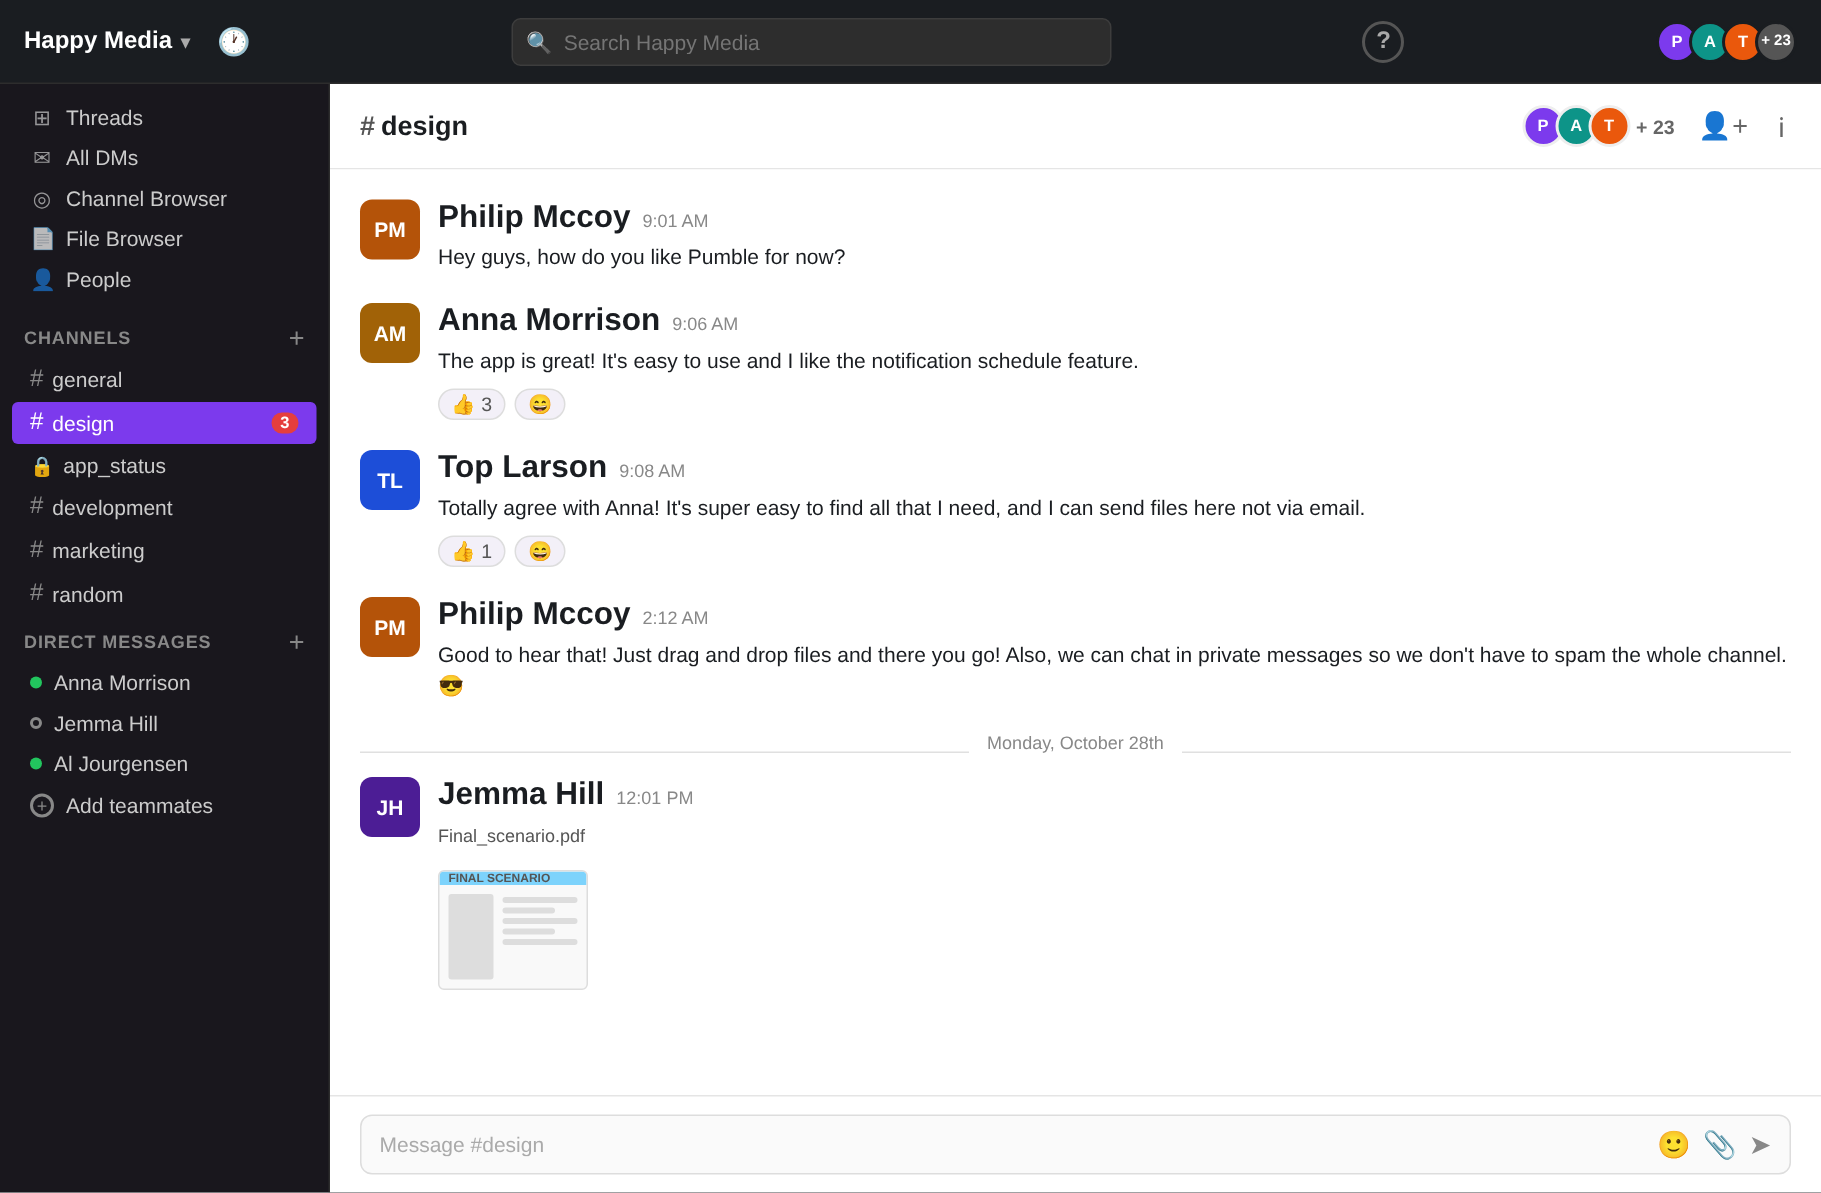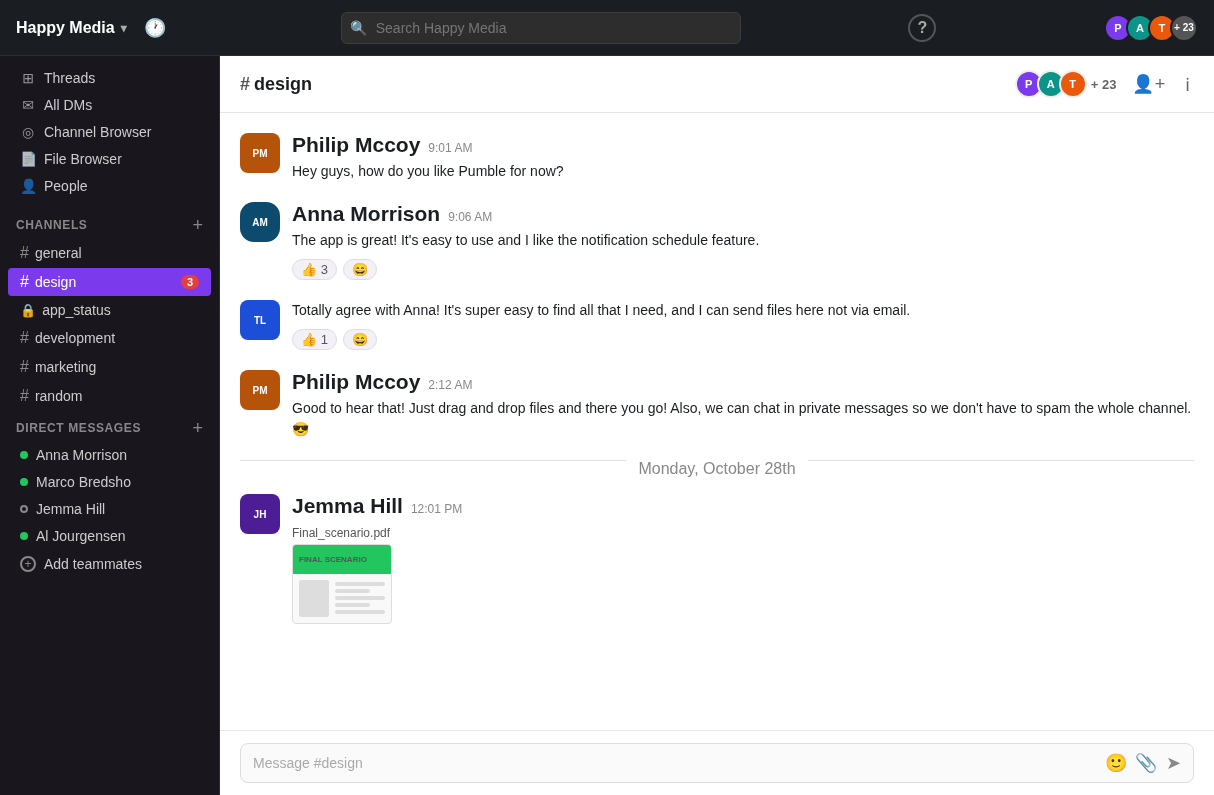--- a/index.html
+++ b/index.html
@@ -58,42 +58,42 @@
     .channel-title { font-size: 18px; font-weight: 700; color: #1a1d21; display: flex; align-items: center; gap: 4px; }
     .channel-title .hash-large { color: #555; }
     .channel-header-right { margin-left: auto; display: flex; align-items: center; gap: 12px; }
     .member-avatars { display: flex; align-items: center; }
     .member-count { color: #666; font-size: 13px; font-weight: 600; margin-left: 4px; }
     .icon-btn { background: none; border: none; cursor: pointer; color: #666; font-size: 18px; padding: 4px; border-radius: 4px; }
 
     
     .messages-area { flex: 1; overflow-y: auto; padding: 20px; background: #fff; }
     .message { display: flex; gap: 12px; margin-bottom: 20px; }
-    .msg-avatar { width: 40px; height: 40px; border-radius: 8px; flex-shrink: 0; background: #888; display: flex; align-items: center; justify-content: center; color: #fff; font-size: 10px; font-weight: 600; overflow: hidden; }
+    .msg-avatar { width: 40px; height: 40px; border-radius: 8px; flex-shrink: 0; background: #888; display: flex; align-items: center; justify-content: center; color: #fff; font-size: 14px; font-weight: 600; overflow: hidden; }
     .msg-avatar.philip { background: #b45309; }
-    .msg-avatar.anna { background: #0c4a6e; border-radius: 14px; }
+    .msg-avatar.anna { background: #a16207; }
     .msg-avatar.top { background: #1d4ed8; }
     .msg-avatar.jemma { background: #4c1d95; }
     .msg-body { flex: 1; }
     .msg-header { display: flex; align-items: baseline; gap: 8px; margin-bottom: 4px; }
     .msg-author { font-size: 21px; font-weight: 700; color: #1a1d21; }
     .msg-time { font-size: 12px; color: #888; }
     .msg-text { font-size: 14px; color: #1a1d21; line-height: 1.5; }
     .reactions { display: flex; gap: 6px; margin-top: 8px; }
     .reaction { background: #f3f0f8; border: 1px solid #ddd; border-radius: 12px; padding: 2px 8px; font-size: 13px; cursor: pointer; display: flex; align-items: center; gap: 4px; color: #555; }
 
-    .date-divider { display: flex; align-items: flex-start; margin: 16px 0; color: #888; font-size: 16px; }
+    .date-divider { display: flex; align-items: flex-end; margin: 16px 0; color: #888; font-size: 12px; }
     .date-divider::before, .date-divider::after { content: ''; flex: 1; height: 1px; background: #e0e0e0; }
     .date-divider span { padding: 0 12px; }
 
     
     .attachment { margin-top: 8px; }
-    .attachment-name { font-size: 12px; color: #555; margin-bottom: 4px; }
+    .attachment-name { font-size: 12px; color: #555; margin-bottom: 16px; }
     .pdf-preview { width: 100px; height: 80px; background: #f9f9f9; border: 1px solid #ddd; border-radius: 4px; display: flex; flex-direction: column; overflow: hidden; }
-    .pdf-header-bar { background: #22c55e; padding: 10px 6px; font-size: 8px; color: #555; font-weight: 600; }
+    .pdf-header-bar { background: #7dd3fc; padding: 0 6px; font-size: 8px; color: #555; font-weight: 600; }
     .pdf-lines { padding: 6px; display: flex; gap: 6px; flex: 1; }
     .pdf-thumb { width: 30px; background: #ddd; border-radius: 2px; }
     .pdf-text-lines { flex: 1; display: flex; flex-direction: column; gap: 3px; padding-top: 2px; }
     .pdf-line { height: 4px; background: #ddd; border-radius: 2px; }
     .pdf-line.short { width: 70%; }
 
     
     .message-input-area { padding: 12px 20px; border-top: 1px solid #e5e5e5; background: #fff; }
     .message-input-wrap { display: flex; align-items: center; border: 1px solid #ddd; border-radius: 8px; padding: 8px 12px; gap: 8px; background: #fafafa; }
     .message-input-wrap input { flex: 1; border: none; background: none; outline: none; font-size: 14px; color: #333; }
@@ -190,24 +190,20 @@
       <div>
         <div class="sidebar-section-header">
           <span>DIRECT MESSAGES</span>
           <button class="add-btn">+</button>
         </div>
         <div class="dm-item">
           <span class="status-dot online"></span>
           <span>Anna Morrison</span>
         </div>
         <div class="dm-item">
-          <span class="status-dot online"></span>
-          <span>Marco Bredsho</span>
-        </div>
-        <div class="dm-item">
           <span class="status-dot offline"></span>
           <span>Jemma Hill</span>
         </div>
         <div class="dm-item">
           <span class="status-dot online"></span>
           <span>Al Jourgensen</span>
         </div>
       </div>
 
       <div class="add-teammates">
@@ -260,20 +256,24 @@
             <div class="reactions">
               <span class="reaction">👍 3</span>
               <span class="reaction">😄</span>
             </div>
           </div>
         </div>
 
         <div class="message">
           <div class="msg-avatar top">TL</div>
           <div class="msg-body">
+            <div class="msg-header">
+              <span class="msg-author">Top Larson</span>
+              <span class="msg-time">9:08 AM</span>
+            </div>
             <div class="msg-text">Totally agree with Anna! It's super easy to find all that I need, and I can send files here not via email.</div>
             <div class="reactions">
               <span class="reaction">👍 1</span>
               <span class="reaction">😄</span>
             </div>
           </div>
         </div>
 
         <div class="message">
           <div class="msg-avatar philip">PM</div>

